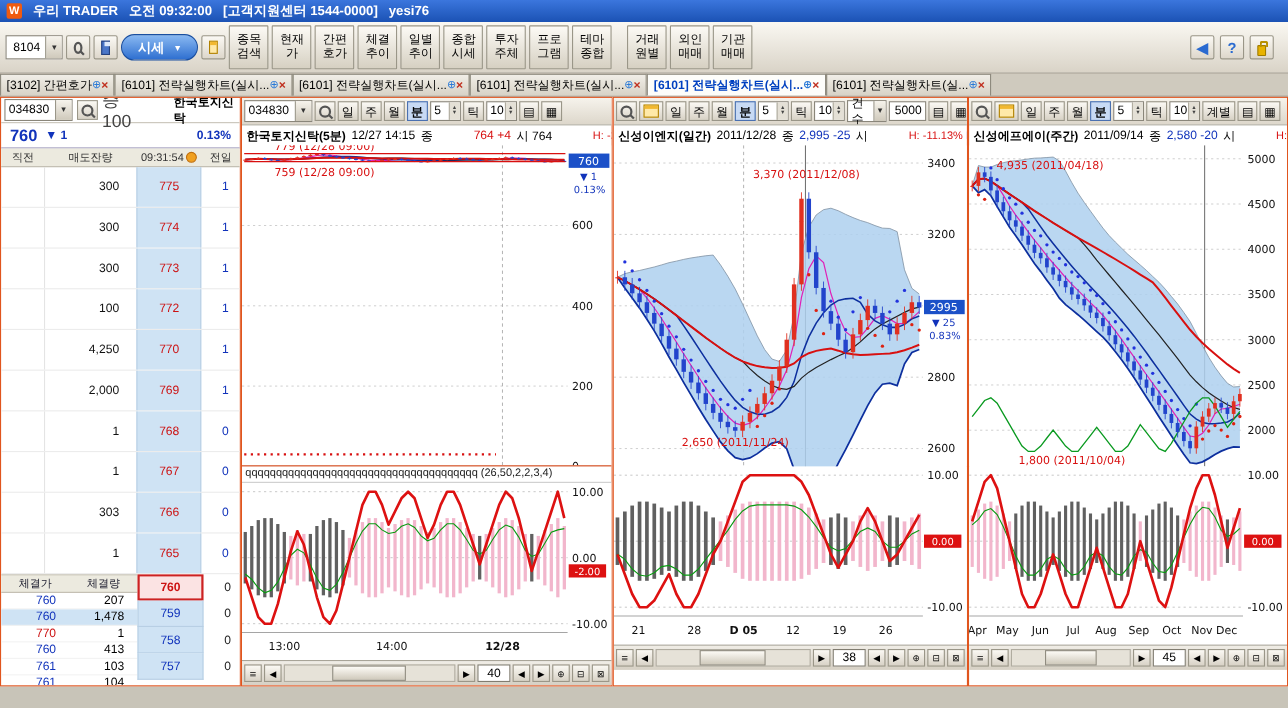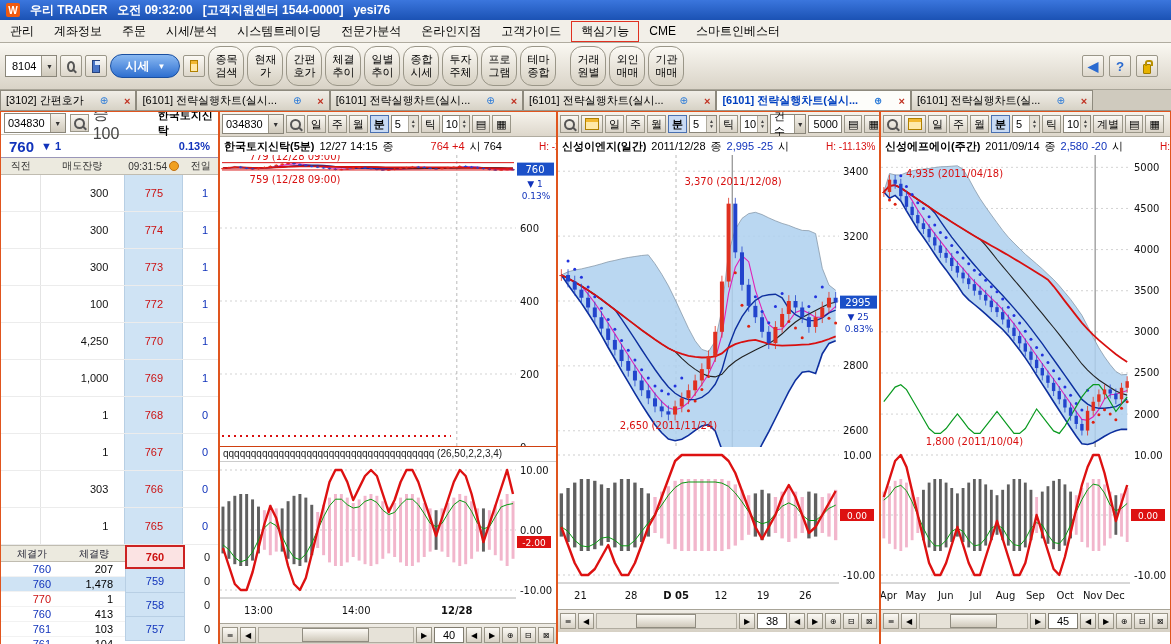--- a/index.html
+++ b/index.html
@@ -13,27 +13,27 @@
   .menu-item{padding:2px 10px;white-space:nowrap;}
   .menu-item.hl{border:1px solid #e03020;padding:1px 9px;}
   
   .toolbar{height:46px;display:flex;align-items:center;gap:3px;background:linear-gradient(#faf8f2,#d9d3c7);border-bottom:1px solid #a8a498;padding:0 5px;flex:none;}
   .combo{background:#fff;border:1px solid #8a867a;height:20px;display:flex;align-items:center;font-size:11px;padding-left:6px;}
   .combo.sm{height:18px;padding-left:3px;}
   .combo .arr{width:14px;height:100%;background:linear-gradient(#f6f3ec,#cfc9bb);border-left:1px solid #9a9688;margin-left:5px;display:flex;align-items:center;justify-content:center;font-size:7px;color:#333;}
   .icon-btn{width:22px;height:22px;background:linear-gradient(#fbf9f4,#ddd7cb);border:1px solid #9a9688;border-radius:2px;display:flex;align-items:center;justify-content:center;flex:none;}
   .mode-btn{height:24px;width:70px;background:linear-gradient(#8ab9f2,#2e6fd0);border:1px solid #1a4fa0;border-radius:12px;color:#fff;font-weight:bold;font-size:12px;display:flex;align-items:center;justify-content:center;gap:8px;flex:none;}
   .mode-btn .arr2{font-size:8px;}
-  .tb-btn{width:36px;height:40px;background:linear-gradient(#fcfaf5,#d6d0c2);border:1px solid #9a9688;border-radius:12px;font-size:11px;line-height:13px;display:flex;flex-direction:column;align-items:center;justify-content:center;padding:0;font-family:inherit;}
+  .tb-btn{width:36px;height:40px;background:linear-gradient(#fcfaf5,#d6d0c2);border:1px solid #9a9688;border-radius:1px;font-size:11px;line-height:13px;display:flex;flex-direction:column;align-items:center;justify-content:center;padding:0;font-family:inherit;}
   .tb-sep{width:8px;}
   .tb-right{margin-left:auto;display:flex;gap:5px;align-items:center;padding-right:8px;}
   .blue-g{color:#2a6ad0;font-weight:bold;}
   
   .tabbar{height:20px;display:flex;align-items:flex-end;background:#cfcabe;border-bottom:1px solid #98948a;font-size:11px;overflow:hidden;flex:none;}
-  .tab{display:flex;align-items:center;gap:16px;height:19px;padding:0 5px;background:linear-gradient(#f1eee7,#d7d2c6);border:1px solid #8e8a7e;border-bottom:none;white-space:nowrap;flex:none;text-align:center;}
+  .tab{display:flex;align-items:center;gap:0;height:19px;padding:0 5px;background:linear-gradient(#f1eee7,#d7d2c6);border:1px solid #8e8a7e;border-bottom:none;white-space:nowrap;flex:none;text-align:center;}
   .tab.active{background:#fdfdfa;color:#0040c0;font-weight:bold;}
   .tab .pin{color:#2a7ad8;font-size:10px;}
   .tab .x{color:#c03020;font-weight:bold;font-size:11px;}
   
   .content{display:flex;height:536px;flex:none;}
   .orderbook{width:219px;background:#fff;border:1px solid #e0551e;display:flex;flex-direction:column;box-sizing:border-box;overflow:hidden;flex:none;}
   .ob-r1{height:22px;display:flex;align-items:center;gap:4px;padding:0 3px;border-bottom:1px solid #c8c4b8;flex:none;}
   .ob-badge{font-size:16px;color:#444;}
   .ob-name{font-weight:bold;margin-left:20px;}
   .ob-r2{height:22px;display:flex;align-items:center;gap:7px;padding:0 8px;border-bottom:1px solid #9a96b8;color:#1133bb;font-weight:bold;flex:none;}
@@ -97,33 +97,20 @@
 <body>
 
 <div class="app">
   <div class="titlebar">
     <span class="logo">W</span>
     <span>우리 TRADER</span>
     <span>오전 09:32:00</span>
     <span>[고객지원센터 1544-0000]</span>
     <span>yesi76</span>
   </div>
-  <div class="menubar" id="menubar">
-      <div class="menu-item">관리</div>
-      <div class="menu-item">계좌정보</div>
-      <div class="menu-item">주문</div>
-      <div class="menu-item">시세/분석</div>
-      <div class="menu-item">시스템트레이딩</div>
-      <div class="menu-item">전문가분석</div>
-      <div class="menu-item">온라인지점</div>
-      <div class="menu-item">고객가이드</div>
-      <div class="menu-item hl">핵심기능</div>
-      <div class="menu-item">CME</div>
-      <div class="menu-item">스마트인베스터</div>
-    </div>
   <div class="toolbar" id="toolbar">
       <div class="combo">
         <span>8104</span>
         <span class="arr">▼</span>
       </div>
       <button class="icon-btn">
         <span class="mag"></span>
       </button>
       <button class="icon-btn">
         <span class="disk"></span>
@@ -280,21 +267,21 @@
           <span class="a-chg">1</span>
         </div>
         <div class="ask-row">
           <span class="a-prev"></span>
           <span class="a-qty">4,250</span>
           <span class="a-price">770</span>
           <span class="a-chg">1</span>
         </div>
         <div class="ask-row">
           <span class="a-prev"></span>
-          <span class="a-qty">1,000</span>
+          <span class="a-qty">2,000</span>
           <span class="a-price">769</span>
           <span class="a-chg">1</span>
         </div>
         <div class="ask-row">
           <span class="a-prev"></span>
           <span class="a-qty">1</span>
           <span class="a-price">768</span>
           <span class="a-chg">0</span>
         </div>
         <div class="ask-row">

